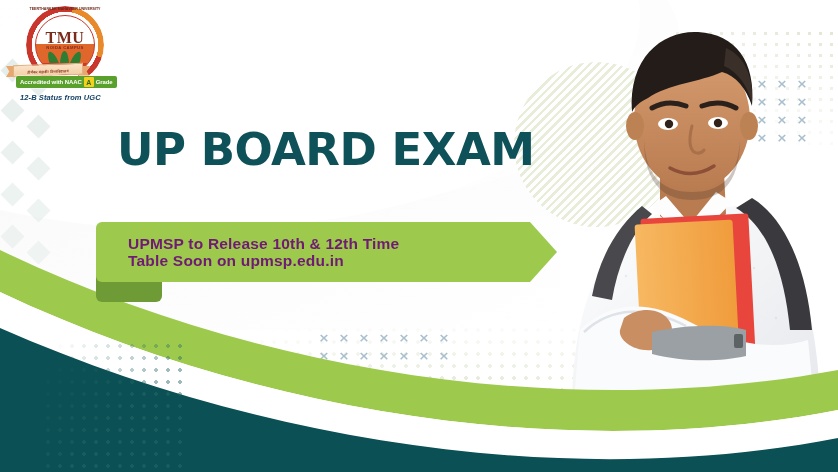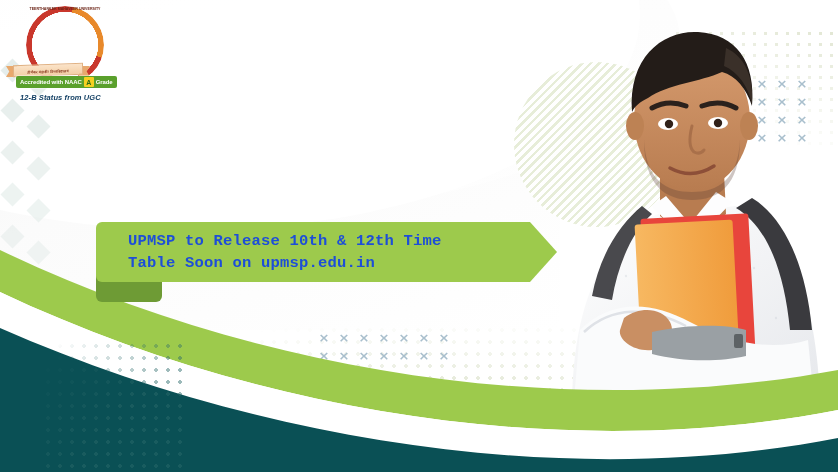--- a/index.html
+++ b/index.html
@@ -256,27 +256,27 @@
   }
   .sub-ribbon:after {
     content:"";
     position:absolute; right:-27px; top:0;
     width:0; height:0;
     border-top:30px solid transparent;
     border-bottom:30px solid transparent;
     border-left:27px solid #9dca4c;
   }
   .sub-text {
-    color:#1d4ed8;
+    color:#701a75;
     font-size:15.5px;
     font-weight:700;
-    line-height:22px;
+    line-height:17px;
     letter-spacing:.2px;
     white-space:pre-line;
-    font-family:Liberation Mono, monospace;
+    font-family:Liberation Sans, sans-serif;
   }
 
   
   .student { position:absolute; left:540px; top:0; width:298px; height:400px; }
   .st-svg { display:block; width:298px; height:400px; }
 </style>
 </head>
 <body>
 
 <div id="banner">
@@ -432,37 +432,48 @@
 
       <path d="M0 86 C 250 196, 560 250, 838 196 L 838 230 L 0 230 Z" fill="#0a5055"></path>
     </svg>
   </div>
   <div class="dotgrid" id="dots-teal"></div>
 
   <div class="logo-block">
     <div class="crest">
       <div class="crest-ring"></div>
       <div class="crest-top-text">TEERTHANKER MAHAVEER UNIVERSITY</div>
+      <div class="crest-inner">
+        <div class="crest-tmu">TMU</div>
+        <div class="crest-sub">NOIDA CAMPUS</div>
+        <div class="crest-leaves">
+          <span class="leaf l1"></span>
+          <span class="leaf l2"></span>
+          <span class="leaf l3"></span>
+        </div>
+        <div class="crest-arc"></div>
+      </div>
     </div>
     <div class="ribbon">
       <span class="ribbon-end left"></span>
       <span class="ribbon-end right"></span>
       <div class="ribbon-body">
         <div class="ribbon-text">तीर्थंकर महावीर विश्वविद्यालय</div>
       </div>
     </div>
     <div class="naac-badge">
       <span class="t">Accredited with NAAC</span>
       <span class="naac-grade">A</span>
       <span class="t">Grade</span>
     </div>
     <div class="ugc-text">12-B Status from UGC</div>
   </div>
 
   <h1 class="headline">
+    <span class="l1">UP BOARD EXAM</span>
   </h1>
 
   <div class="sub-wrap">
     <div class="sub-tail"></div>
     <div class="sub-ribbon">
       <div class="sub-text">UPMSP to Release 10th &amp; 12th Time
 Table Soon on upmsp.edu.in</div>
     </div>
   </div>
 

